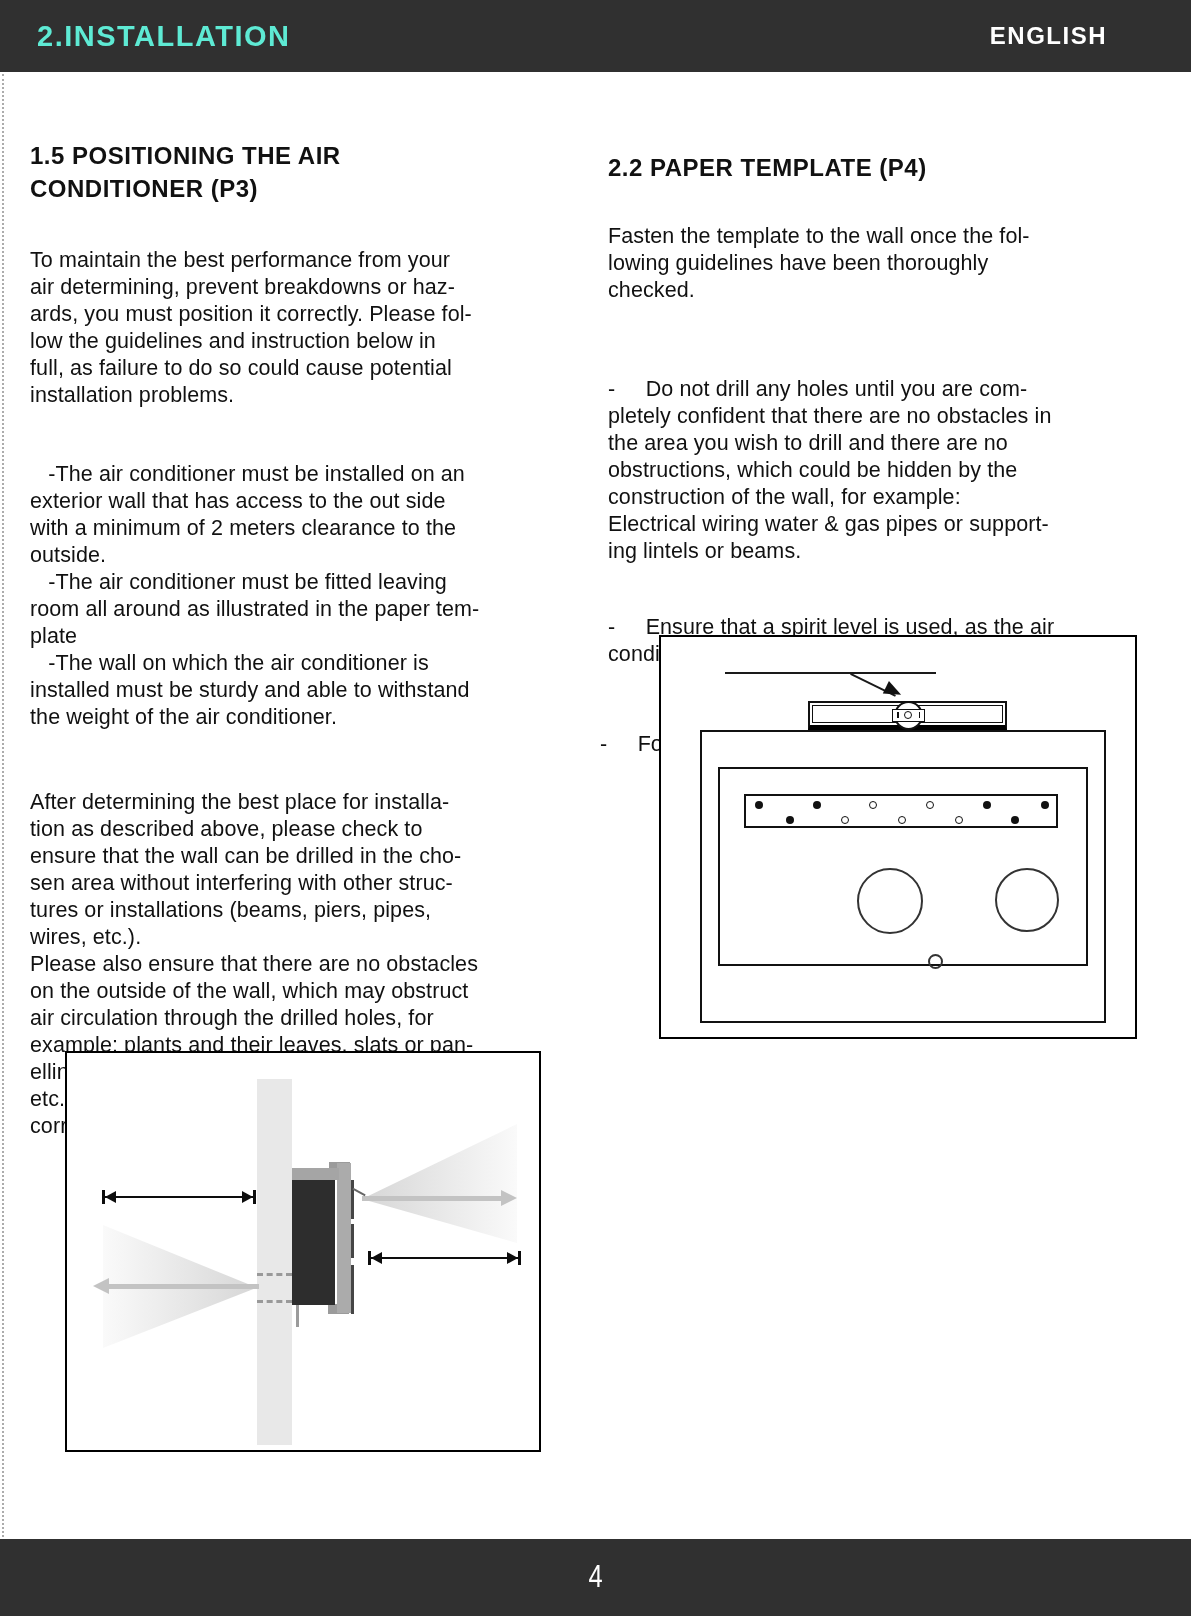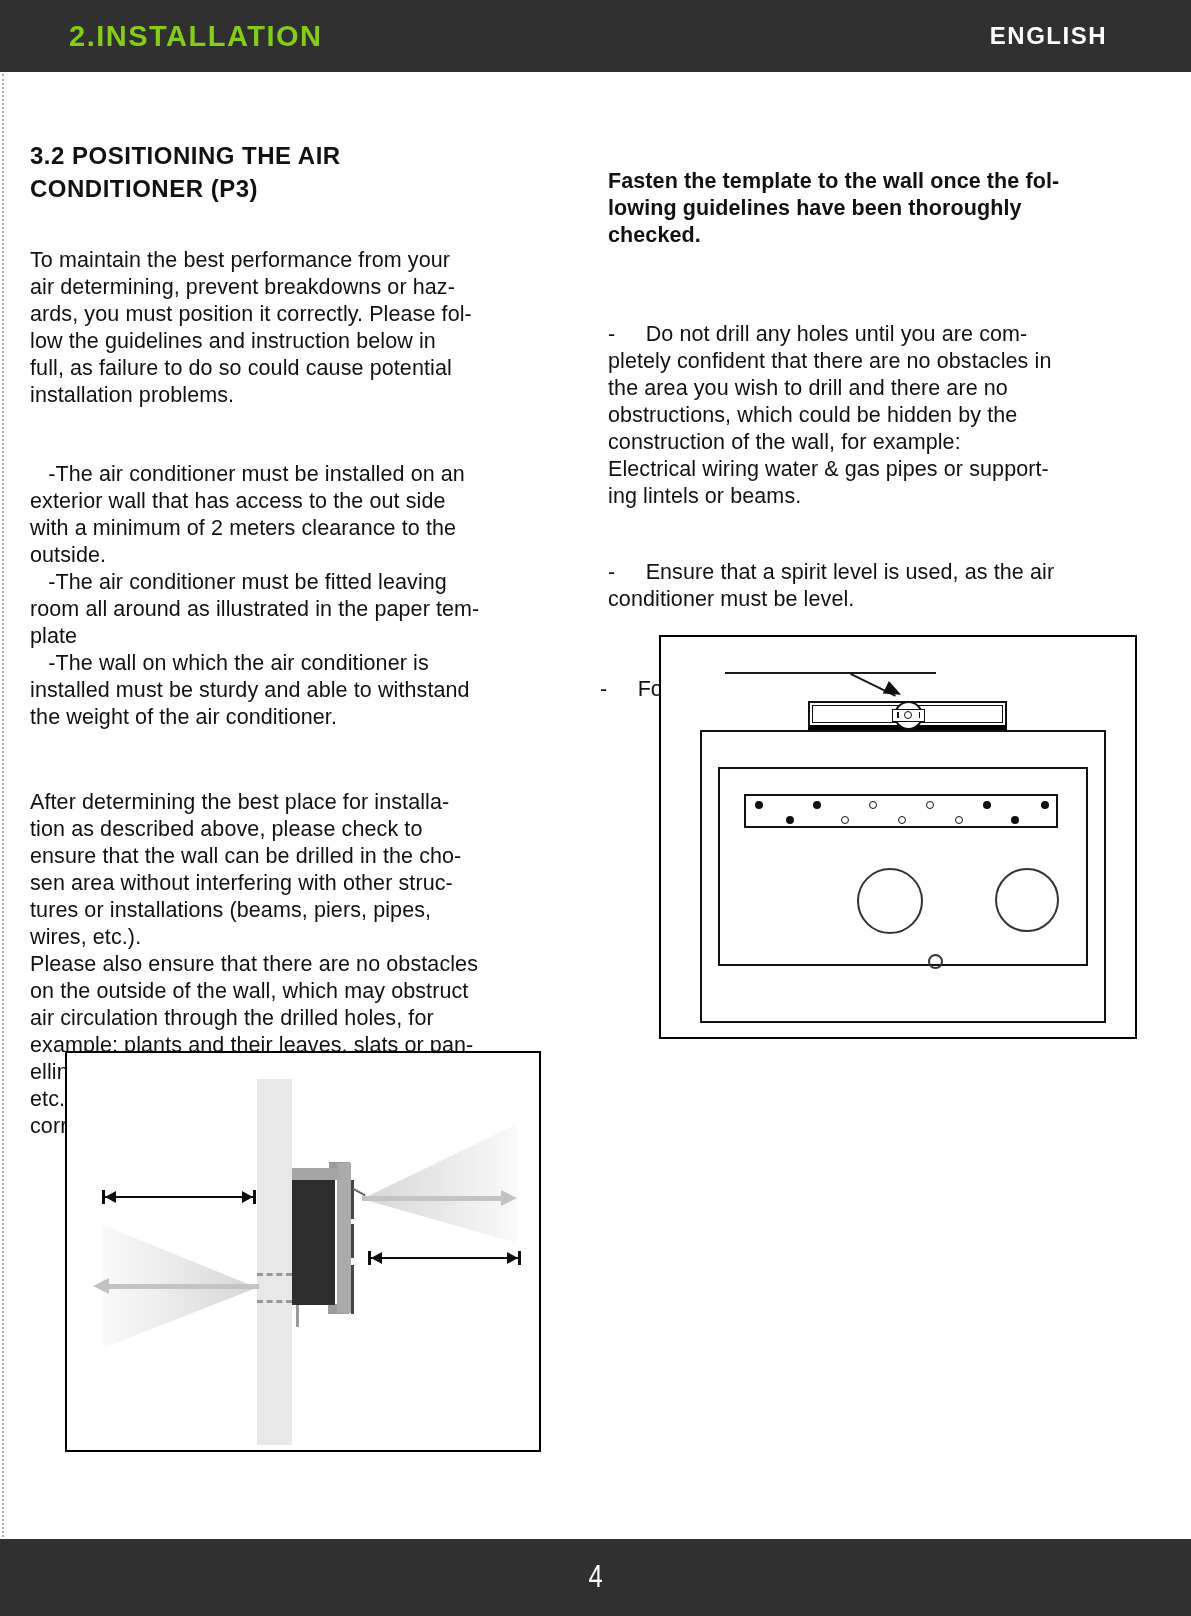--- a/index.html
+++ b/index.html
@@ -6,37 +6,37 @@
   body{
     width:1191px;height:1616px;position:relative;background:#ffffff;
     font-family:"Liberation Sans","DejaVu Sans",sans-serif;color:#111;
     overflow:hidden;
   }
   
   .bar{position:absolute;left:0;width:1191px;background:#303030;}
   .bar.top{top:0;height:72px;}
   .bar.bottom{top:1539px;height:77px;}
   .bar-title{position:absolute;left:37px;top:50%;transform:translateY(-50%);
-    color:#84cc16;font-weight:bold;font-size:29px;letter-spacing:1.5px;white-space:pre;margin-left:32px;}
+    color:#5eead4;font-weight:bold;font-size:29px;letter-spacing:1.5px;white-space:pre;}
   .bar-lang{position:absolute;right:84px;top:50%;transform:translateY(-50%);
     color:#fff;font-weight:bold;font-size:24px;letter-spacing:1.5px;white-space:pre;}
   .page-num{position:absolute;left:0;width:100%;text-align:center;top:50%;
     transform:translateY(-52%) scaleX(.82);color:#fff;font-size:31px;font-weight:400;}
   .edge-dots{position:absolute;left:2px;top:74px;height:1463px;width:0;
     border-left:2px dotted #8a8a8a;opacity:.7;}
   
   .col{position:absolute;white-space:pre;}
   .col-left{left:30px;top:103px;width:530px;}
   .col-right{left:608px;top:115px;width:548px;}
   .h1{font-size:24px;font-weight:bold;line-height:33px;letter-spacing:.5px;white-space:pre;}
   .para{font-size:21.5px;line-height:27px;letter-spacing:.1px;white-space:pre;}
   .col-left .para1{margin-top:6px;}
   .col-left .bullets{margin-top:16px;}
   .col-left .para2{margin-top:22px;}
-  .col-right .para1{margin-top:17px;font-weight:bold;}
+  .col-right .para1{margin-top:3px;}
   .col-right .bullet1{margin-top:36px;}
   .col-right .bullet2{margin-top:13px;}
   .col-right .bullet3{margin-top:27px;margin-left:-8px;}
   
   .fig{position:absolute;border:2px solid #000;background:#fff;box-sizing:border-box;}
   .abs{position:absolute;}
   
   .fig-left{left:65px;top:1051px;width:476px;height:401px;}
   .wall{left:190px;top:26px;width:35px;height:366px;background:#e8e8e8;}
   .cone-left{left:36px;top:172px;width:154px;height:123px;
@@ -86,21 +86,21 @@
 <body>
 
 <div class="bar top">
   <span class="bar-title">2.INSTALLATION</span>
   <span class="bar-lang">ENGLISH</span>
 </div>
 
 <div class="edge-dots"></div>
 
 <div class="col col-left">
-  <div class="h1">3.2 POSITIONING THE AIR
+  <div class="h1">1.5 POSITIONING THE AIR
 CONDITIONER (P3)</div>
   <div class="para para1">To maintain the best performance from your
 air determining, prevent breakdowns or haz-
 ards, you must position it correctly. Please fol-
 low the guidelines and instruction below in
 full, as failure to do so could cause potential
 installation problems.</div>
   <div class="para bullets">   -The air conditioner must be installed on an
 exterior wall that has access to the out side
 with a minimum of 2 meters clearance to the
@@ -120,20 +120,21 @@
 Please also ensure that there are no obstacles
 on the outside of the wall, which may obstruct
 air circulation through the drilled holes, for
 example: plants and their leaves, slats or pan-
 elling, drain pipes, overflows and gratings,
 etc.). Any obstruction could interfere with the
 correct performances of the air conditioner.</div>
 </div>
 
 <div class="col col-right">
+  <div class="h1">2.2 PAPER TEMPLATE (P4)</div>
   <div class="para para1">Fasten the template to the wall once the fol-
 lowing guidelines have been thoroughly
 checked.</div>
   <div class="para bullet1">-     Do not drill any holes until you are com-
 pletely confident that there are no obstacles in
 the area you wish to drill and there are no
 obstructions, which could be hidden by the
 construction of the wall, for example:
 Electrical wiring water &amp; gas pipes or support-
 ing lintels or beams.</div>

